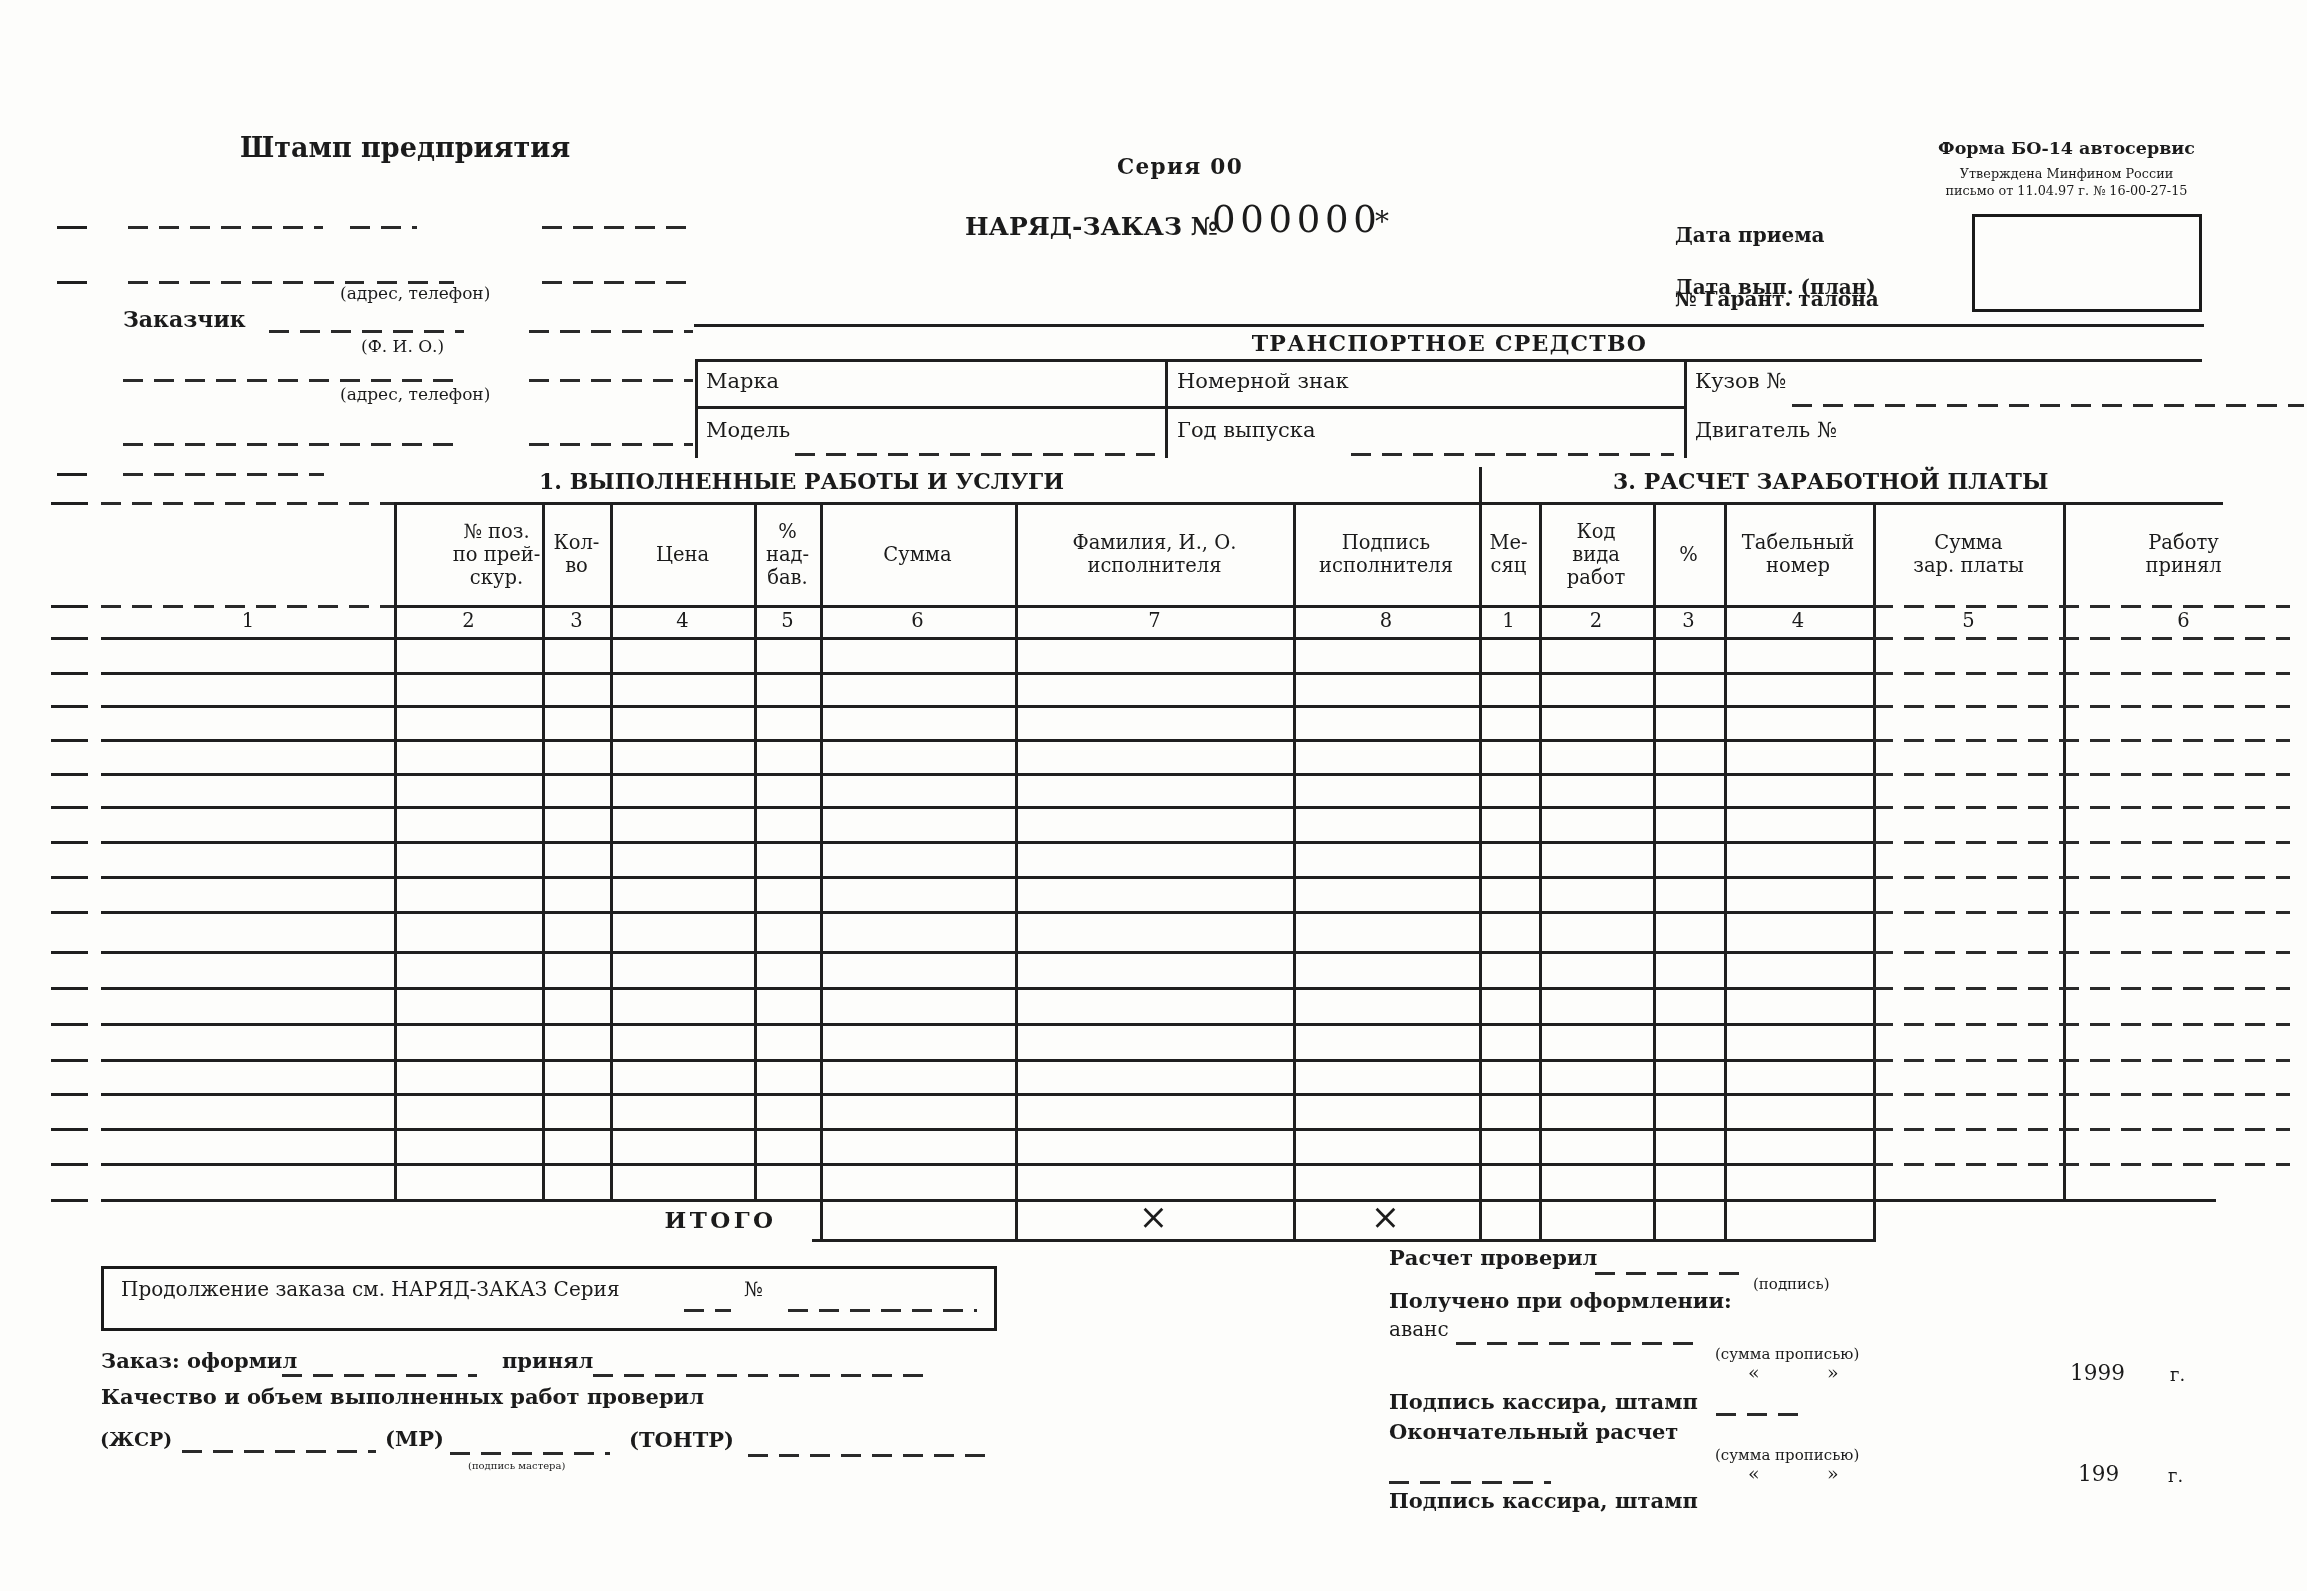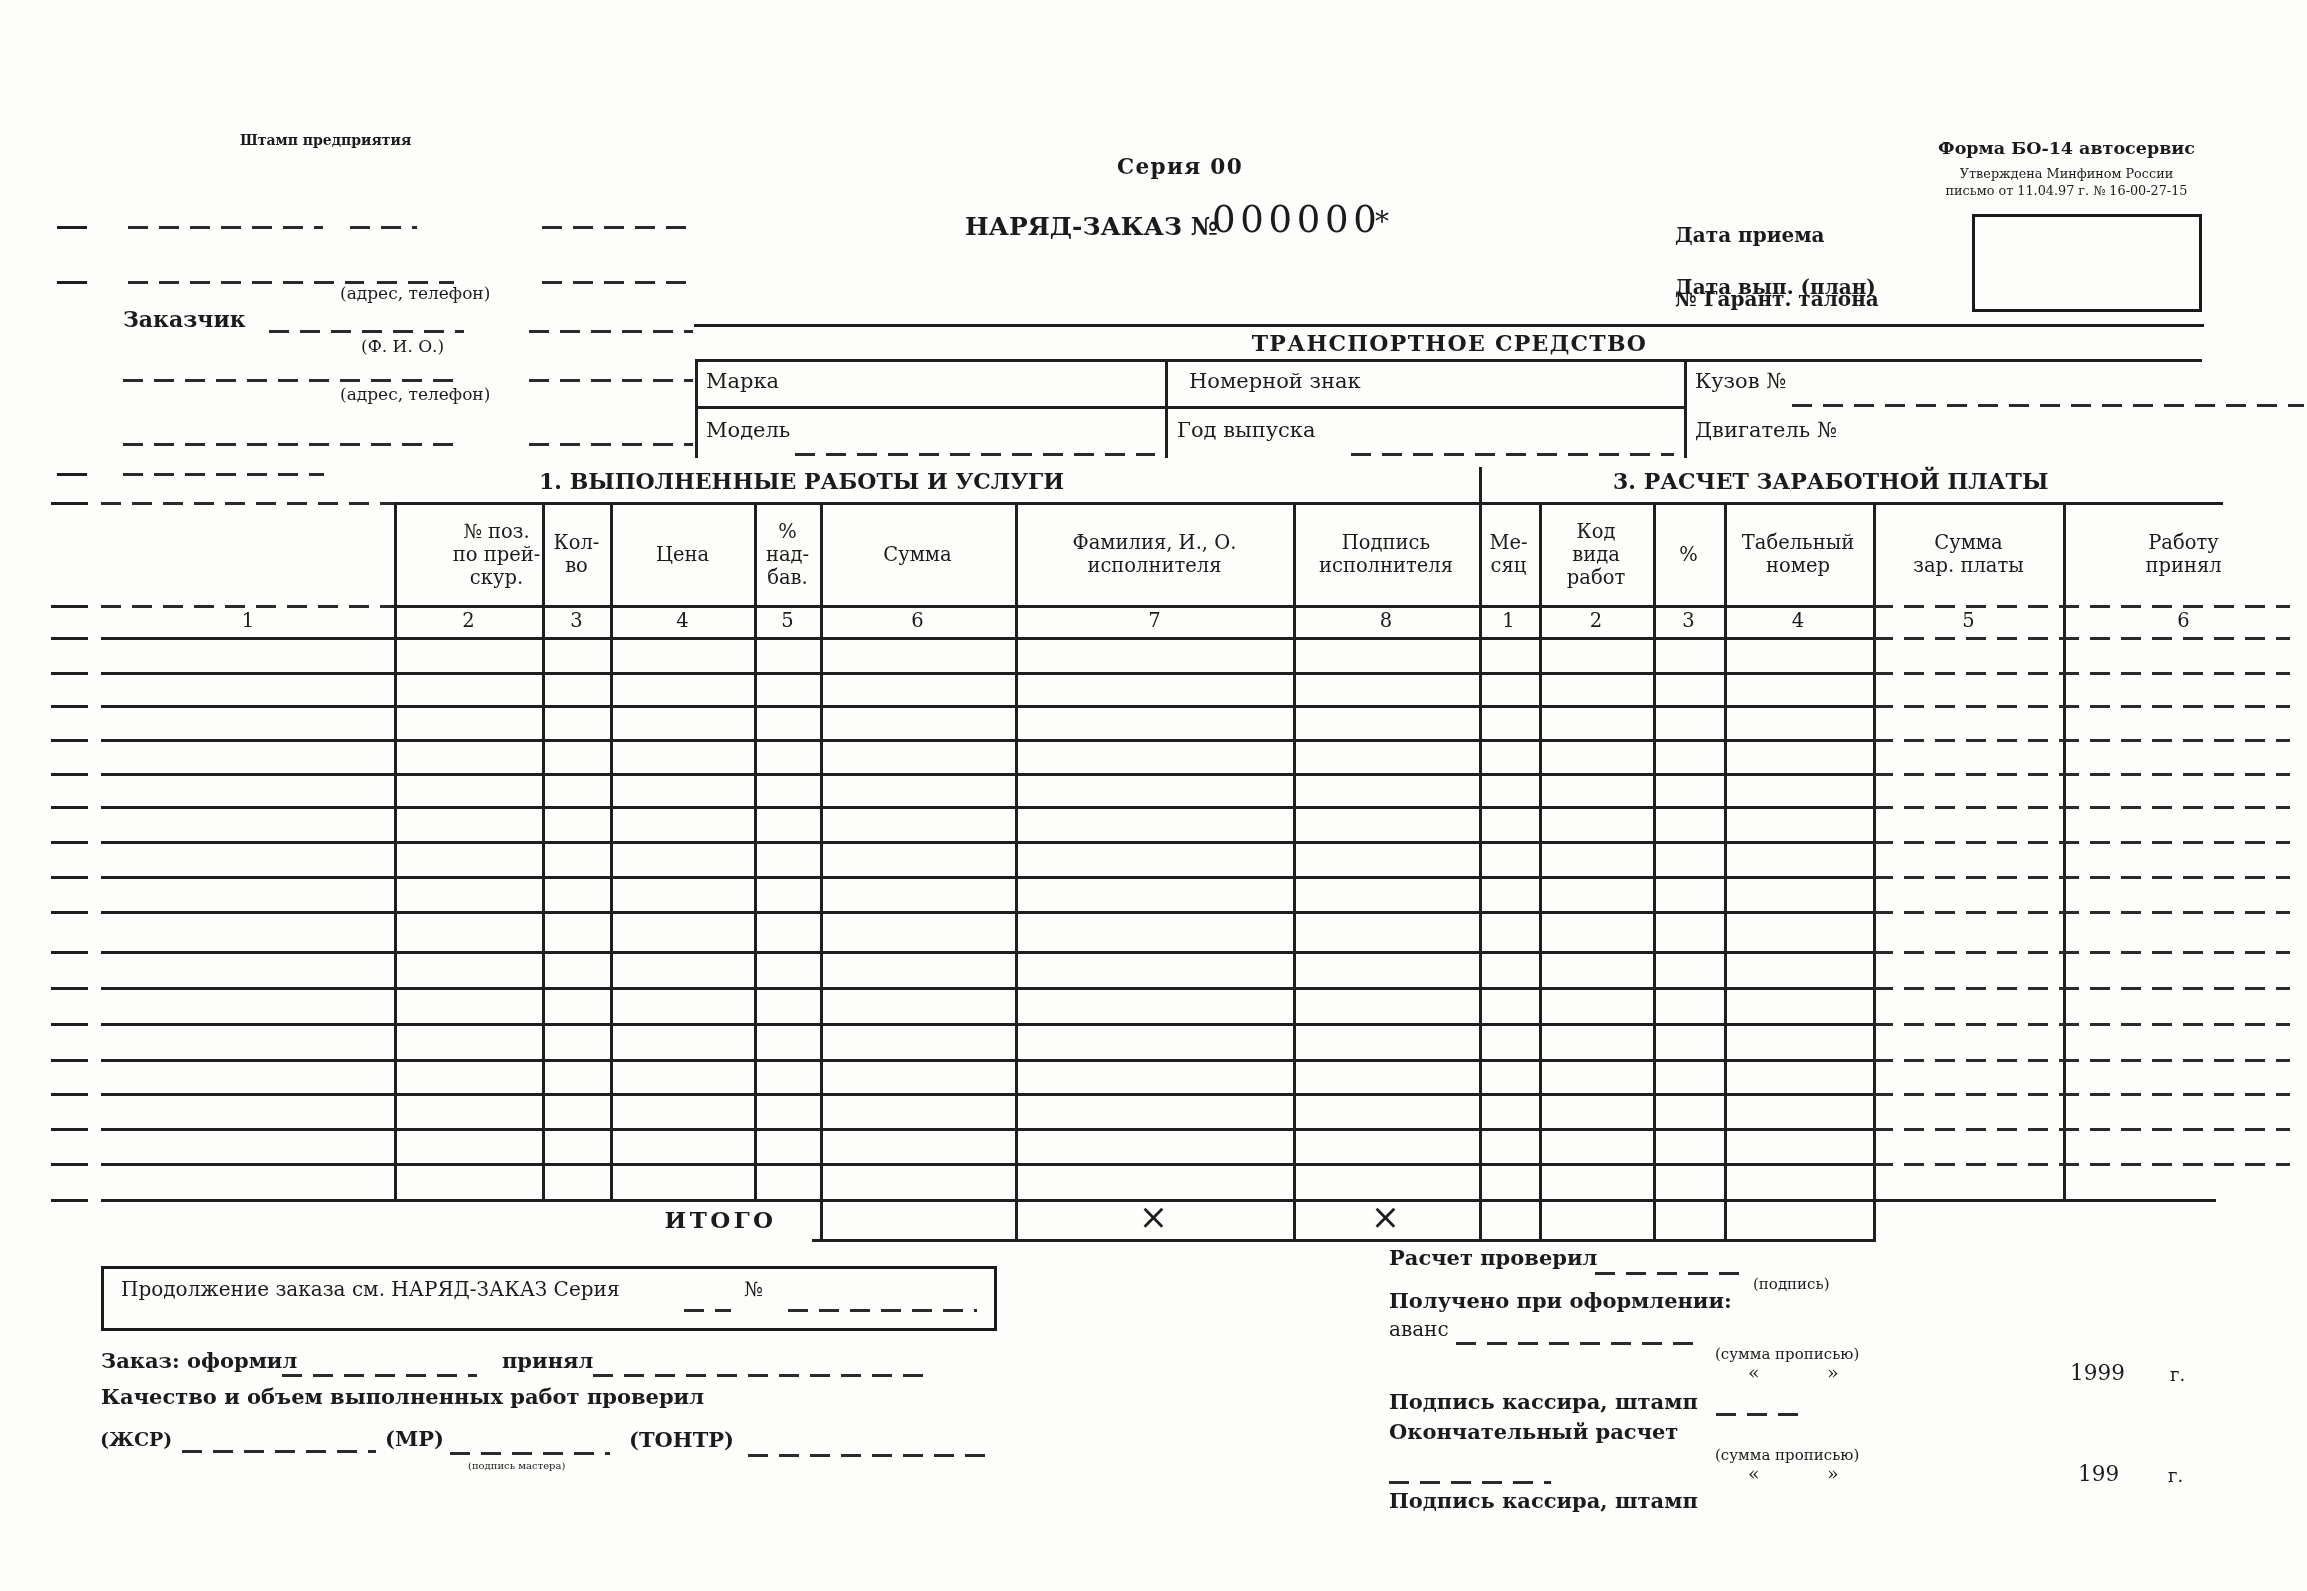--- a/index.html
+++ b/index.html
@@ -18,42 +18,42 @@
   .vl{position:absolute;background:#1f1f1f;width:2.7px;}
   .wd{position:absolute;height:2.7px;background:repeating-linear-gradient(90deg,#2a2a2a 0 20px,transparent 20px 31px);}
   .box{position:absolute;border:3.4px solid #1a1a1a;background:transparent;}
   .cell{position:absolute;display:flex;align-items:center;justify-content:center;text-align:center;white-space:pre-line;}
 </style>
 </head>
 <body>
 
 <div id="page">
 
-  <div class="t b" style="left:240px;top:133px;font-size:14px;text-align:right;">Штамп предприятия</div>
+  <div class="t b" style="left:240px;top:133px;font-size:27px;text-align:right;">Штамп предприятия</div>
   <div class="t" style="left:340px;top:284px;font-size:17px;">(адрес, телефон)</div>
   <div class="t b" style="left:123px;top:307px;font-size:22px;">Заказчик</div>
   <div class="t" style="left:361px;top:337px;font-size:17px;">(Ф. И. О.)</div>
   <div class="t" style="left:340px;top:385px;font-size:17px;">(адрес, телефон)</div>
 
   <div class="t b" style="left:1117px;top:155px;font-size:21.6px;letter-spacing:1.3px;">Серия 00</div>
   <div class="t b" style="left:965px;top:213px;font-size:25px;">НАРЯД-ЗАКАЗ №</div>
   <div class="t" style="left:1212px;top:199px;font-size:37px;letter-spacing:4.7px;">000000</div>
   <div class="t" style="left:1375px;top:206px;font-size:28px;">*</div>
 
   <div class="t b c" style="left:1925px;top:139px;width:283px;font-size:17.5px;">Форма БО-14 автосервис</div>
   <div class="t c" style="left:1925px;top:167px;width:283px;font-size:12.8px;">Утверждена Минфином России</div>
   <div class="t c" style="left:1925px;top:184px;width:283px;font-size:12.8px;">письмо от 11.04.97 г. № 16-00-27-15</div>
   <div class="box" style="left:1972px;top:214px;width:224px;height:92px;"></div>
   <div class="t b" style="left:1675px;top:224px;font-size:20px;">Дата приема</div>
   <div class="t b" style="left:1675px;top:256px;font-size:20px;margin-top:20px;">Дата вып. (план)</div>
   <div class="t b" style="left:1675px;top:288px;font-size:20px;">№ Гарант. талона</div>
 
   <div class="t b c" style="left:695px;top:331px;width:1509px;font-size:22px;letter-spacing:1.3px;">ТРАНСПОРТНОЕ СРЕДСТВО</div>
   <div class="t" style="left:706px;top:370px;font-size:21px;">Марка</div>
-  <div class="t" style="left:1177px;top:370px;font-size:21px;margin-left:12px;">Номерной знак</div>
+  <div class="t" style="left:1177px;top:370px;font-size:21px;">Номерной знак</div>
   <div class="t" style="left:1695px;top:370px;font-size:21px;">Кузов №</div>
   <div class="t" style="left:706px;top:419px;font-size:21px;">Модель</div>
   <div class="t" style="left:1177px;top:419px;font-size:21px;">Год выпуска</div>
   <div class="t" style="left:1695px;top:419px;font-size:21px;">Двигатель №</div>
 
   <div class="t b" style="left:539px;top:469px;font-size:22px;">1. ВЫПОЛНЕННЫЕ РАБОТЫ И УСЛУГИ</div>
   <div class="t b" style="left:1613px;top:469px;font-size:22px;">3. РАСЧЕТ ЗАРАБОТНОЙ ПЛАТЫ</div>
 
   <div class="t b c" style="left:626px;top:1207px;width:189px;font-size:23px;letter-spacing:3.4px;">ИТОГО</div>
   <div class="t c" style="left:1113px;top:1198px;width:81px;font-size:35px;">×</div>

